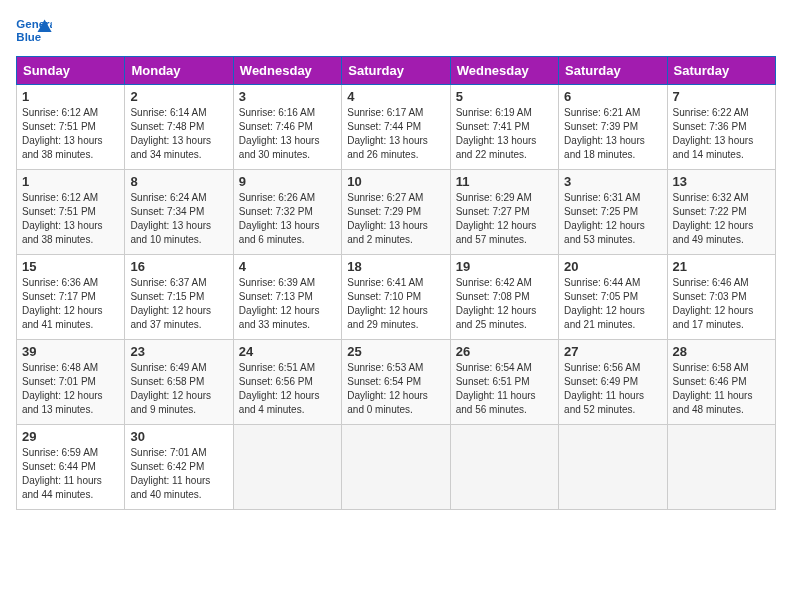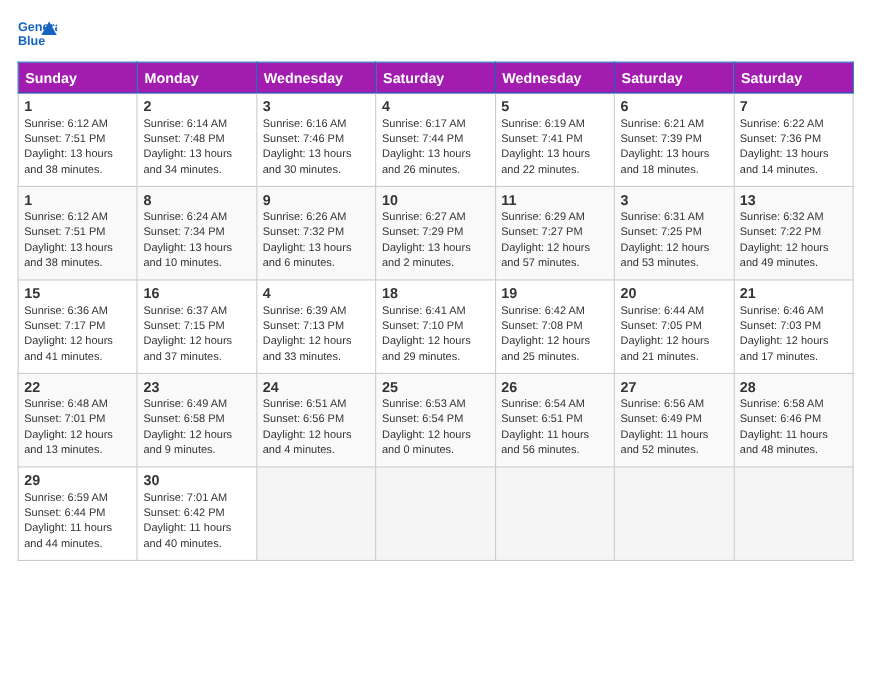--- a/index.html
+++ b/index.html
@@ -135,21 +135,21 @@
       <tr class="row-odd">
         <td><span class="day-num">15</span><span class="cell-text">Sunrise: 6:36 AM<br>Sunset: 7:17 PM<br>Daylight: 12 hours<br>and 41 minutes.</span></td>
         <td><span class="day-num">16</span><span class="cell-text">Sunrise: 6:37 AM<br>Sunset: 7:15 PM<br>Daylight: 12 hours<br>and 37 minutes.</span></td>
         <td><span class="day-num">4</span><span class="cell-text">Sunrise: 6:39 AM<br>Sunset: 7:13 PM<br>Daylight: 12 hours<br>and 33 minutes.</span></td>
         <td><span class="day-num">18</span><span class="cell-text">Sunrise: 6:41 AM<br>Sunset: 7:10 PM<br>Daylight: 12 hours<br>and 29 minutes.</span></td>
         <td><span class="day-num">19</span><span class="cell-text">Sunrise: 6:42 AM<br>Sunset: 7:08 PM<br>Daylight: 12 hours<br>and 25 minutes.</span></td>
         <td><span class="day-num">20</span><span class="cell-text">Sunrise: 6:44 AM<br>Sunset: 7:05 PM<br>Daylight: 12 hours<br>and 21 minutes.</span></td>
         <td><span class="day-num">21</span><span class="cell-text">Sunrise: 6:46 AM<br>Sunset: 7:03 PM<br>Daylight: 12 hours<br>and 17 minutes.</span></td>
       </tr>
       <tr class="row-even">
-        <td><span class="day-num">22</span><span class="cell-text">Sunrise: 6:48 AM<br>Sunset: 7:01 PM<br>Daylight: 12 hours<br>and 13 minutes.</span></td>
+        <td><span class="day-num">39</span><span class="cell-text">Sunrise: 6:48 AM<br>Sunset: 7:01 PM<br>Daylight: 12 hours<br>and 13 minutes.</span></td>
         <td><span class="day-num">23</span><span class="cell-text">Sunrise: 6:49 AM<br>Sunset: 6:58 PM<br>Daylight: 12 hours<br>and 9 minutes.</span></td>
         <td><span class="day-num">24</span><span class="cell-text">Sunrise: 6:51 AM<br>Sunset: 6:56 PM<br>Daylight: 12 hours<br>and 4 minutes.</span></td>
         <td><span class="day-num">25</span><span class="cell-text">Sunrise: 6:53 AM<br>Sunset: 6:54 PM<br>Daylight: 12 hours<br>and 0 minutes.</span></td>
         <td><span class="day-num">26</span><span class="cell-text">Sunrise: 6:54 AM<br>Sunset: 6:51 PM<br>Daylight: 11 hours<br>and 56 minutes.</span></td>
         <td><span class="day-num">27</span><span class="cell-text">Sunrise: 6:56 AM<br>Sunset: 6:49 PM<br>Daylight: 11 hours<br>and 52 minutes.</span></td>
         <td><span class="day-num">28</span><span class="cell-text">Sunrise: 6:58 AM<br>Sunset: 6:46 PM<br>Daylight: 11 hours<br>and 48 minutes.</span></td>
       </tr>
       <tr class="row-odd">
         <td><span class="day-num">29</span><span class="cell-text">Sunrise: 6:59 AM<br>Sunset: 6:44 PM<br>Daylight: 11 hours<br>and 44 minutes.</span></td>
         <td><span class="day-num">30</span><span class="cell-text">Sunrise: 7:01 AM<br>Sunset: 6:42 PM<br>Daylight: 11 hours<br>and 40 minutes.</span></td>

